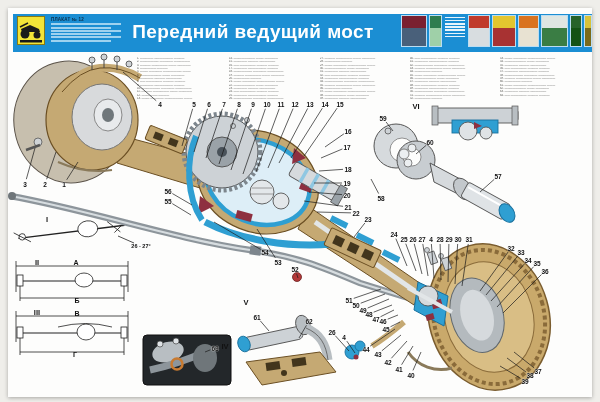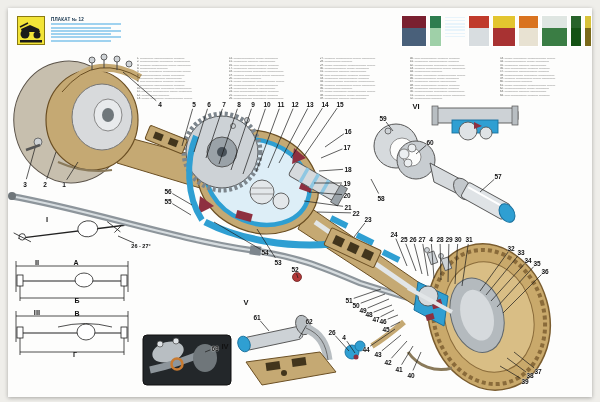--- a/index.html
+++ b/index.html
@@ -285,20 +285,23 @@
       <line x1="378.6712678358369" y1="193.5754088880901" x2="371" y2="179" stroke="#1a1a1a" stroke-width="0.7"></line>
       <line x1="386.04855380424846" y1="121.963119945523" x2="393" y2="131" stroke="#1a1a1a" stroke-width="0.7"></line>
       <line x1="426.20371698817354" y1="145.25395686727984" x2="416" y2="154" stroke="#1a1a1a" stroke-width="0.7"></line>
       <line x1="260.25395686727984" y1="320.79628301182646" x2="269" y2="331" stroke="#1a1a1a" stroke-width="0.7"></line>
       <line x1="306.464899367183" y1="325.30967107578886" x2="299" y2="338" stroke="#1a1a1a" stroke-width="0.7"></line>
       <line x1="335.33397429734913" y1="335.7262065676255" x2="349" y2="351" stroke="#1a1a1a" stroke-width="0.7"></line>
       <line x1="346.8326441144353" y1="341.12020962099683" x2="355" y2="353" stroke="#1a1a1a" stroke-width="0.7"></line>
       <line x1="210.3576165455737" y1="349.8569533817705" x2="205" y2="352" stroke="#1a1a1a" stroke-width="0.7"></line>
     </svg>
 
+  <div class="header">
+    <h1 class="title" style="position:absolute;left:115px;top:7px;">Передний ведущий мост</h1>
+  </div>
   <div class="logo">
     <svg width="26" height="27" viewBox="0 0 26 27">
       <circle cx="7" cy="17" r="4.5" fill="#1a1a1a"></circle>
       <circle cx="19" cy="18" r="3.5" fill="#1a1a1a"></circle>
       <path d="M3,12 L12,8 L21,12 L22,15 L4,15 Z" fill="#1a1a1a"></path>
       <line x1="2" y1="10" x2="10" y2="6" stroke="#1a1a1a" stroke-width="1.5"></line>
       <rect x="2" y="23" width="22" height="2.5" fill="#1a1a1a"></rect>
     </svg>
   </div>
   <div class="pub-info">

